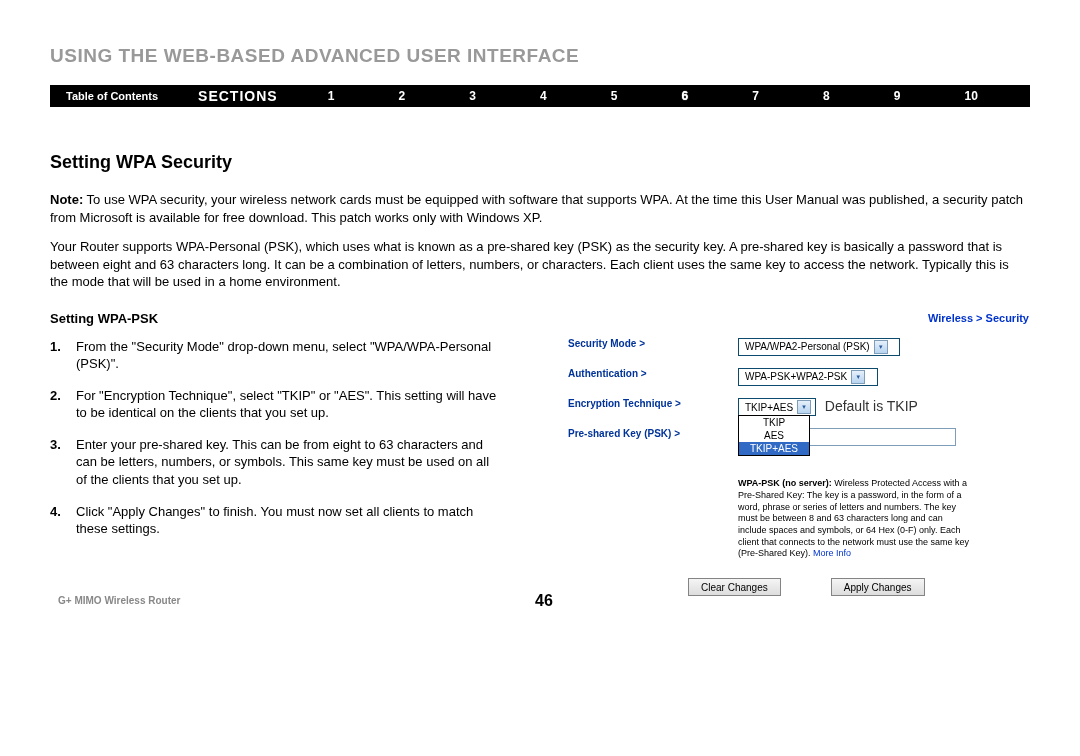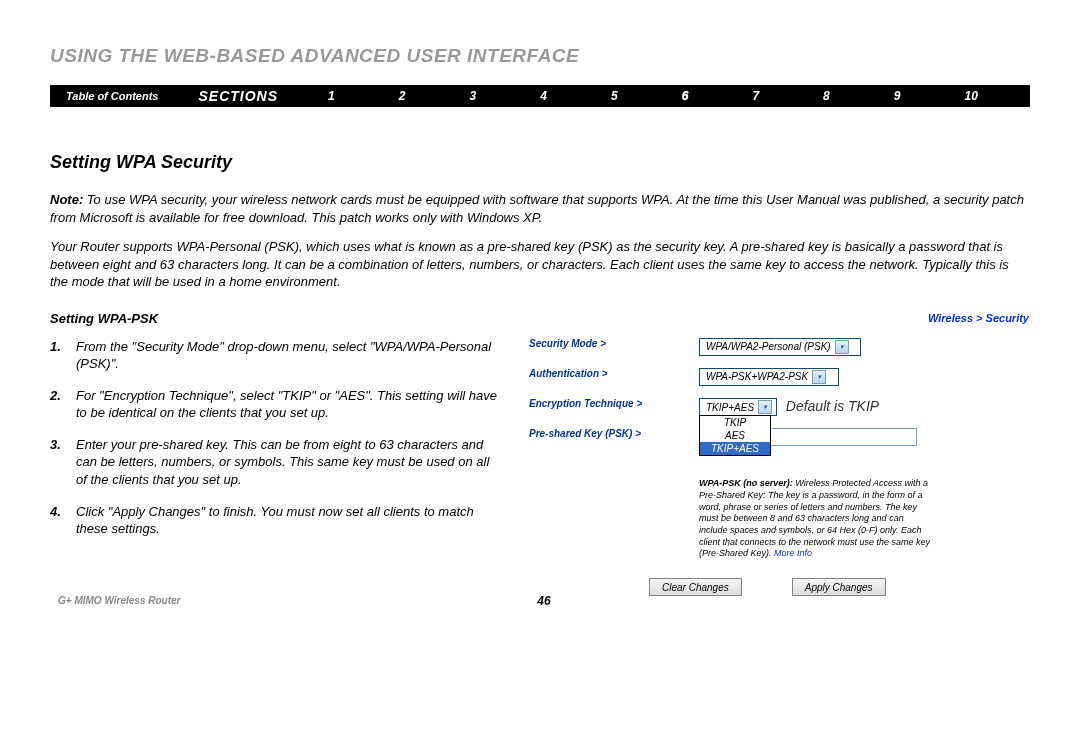--- a/index.html
+++ b/index.html
@@ -1,28 +1,28 @@
 <!DOCTYPE html>
 <html><head>
 <meta charset="utf-8">
 <style>
   * { box-sizing: border-box; margin: 0; padding: 0; }
   html, body { width: 1080px; height: 756px; background: #fff; font-family: Arial, Helvetica, sans-serif; color: #000; }
-  .page { width: 1080px; height: 624px; position: relative; padding: 45px 50px 0 50px; font-style: italic; }
+  .page { width: 1080px; height: 624px; position: relative; padding: 45px 50px 0 50px; }
   .page-title { font-size: 19px; font-weight: bold; color: #999; letter-spacing: 0.5px; margin-bottom: 18px; }
   .nav-bar { background: #000000; height: 22px; display: flex; align-items: center; color: #fff; font-size: 11px; }
   .nav-toc { font-weight: bold; padding: 0 12px 0 16px; }
   .nav-sections { font-weight: bold; font-size: 14px; padding: 0 18px 0 28px; letter-spacing: 1px; }
   .nav-nums { display: flex; flex: 1; justify-content: space-around; padding-right: 20px; }
   .nav-nums span { font-weight: bold; font-size: 12px; }
   .nav-nums .active { color: #fff; text-shadow: 0 0 1px #fff; }
   .section-title { font-size: 18px; font-weight: bold; margin-top: 45px; margin-bottom: 18px; }
   .note { font-size: 13px; line-height: 1.35; margin-bottom: 12px; }
   .para { font-size: 13px; line-height: 1.35; margin-bottom: 12px; }
-  .columns { display: flex; margin-top: 20px; }
+  .columns { display: flex; margin-top: 20px; gap: 39px; }
   .left-col { width: 470px; padding-right: 18px; font-size: 13px; }
   .sub-title { font-size: 13px; font-weight: bold; margin-bottom: 12px; }
   .steps { }
   .step { display: flex; margin-bottom: 14px; line-height: 1.35; }
   .step-num { width: 26px; font-weight: bold; flex-shrink: 0; }
   .step-text { flex: 1; }
   .right-col { flex: 1; padding-left: 8px; }
   .ui-panel { border: 1px solid #fff; font-size: 10px; font-family: Arial, sans-serif; }
   .ui-crumb { color: #0033cc; font-weight: bold; margin-bottom: 14px; font-size: 11px; text-align: right; }
   .ui-row { display: flex; align-items: flex-start; margin-bottom: 12px; }
@@ -36,21 +36,21 @@
   .ui-dropdown-list { position: absolute; top: 17px; left: 0; border: 1px solid #000; background: #fff; min-width: 72px; z-index: 10; text-align: center; }
   .ui-dropdown-list .opt { padding: 0 3px; font-size: 10px; line-height: 13px; }
   .ui-dropdown-list .opt.sel { background: #316ac5; color: #fff; }
   .ui-help { font-size: 9px; line-height: 1.3; margin-top: 32px; width: 235px; }
   .ui-help .hl { font-weight: bold; }
   .ui-help .link { color: #0033cc; }
   .ui-buttons { display: flex; gap: 50px; margin-top: 18px; margin-left: 120px; }
   .ui-btn { border: 1px solid #848484; background: linear-gradient(#f5f5f5, #ddd); font-size: 10px; padding: 2px 12px; height: 18px; display: inline-flex; align-items: center; }
   .footer { position: absolute; bottom: 18px; left: 58px; right: 50px; display: flex; align-items: center; font-size: 10px; }
   .footer-left { font-weight: bold; color: #888; }
-  .footer-page { position: absolute; left: 50%; transform: translateX(-50%); font-weight: bold; font-size: 12px; color: #000; }
+  .footer-page { position: absolute; left: 50%; transform: translateX(-50%); font-weight: bold; font-size: 16px; color: #000; }
 </style>
 </head>
 <body>
 
 <div class="page">
 
   <div class="page-title">USING THE WEB-BASED ADVANCED USER INTERFACE</div>
 
   <div class="nav-bar">
     <span class="nav-toc">Table of Contents</span>

